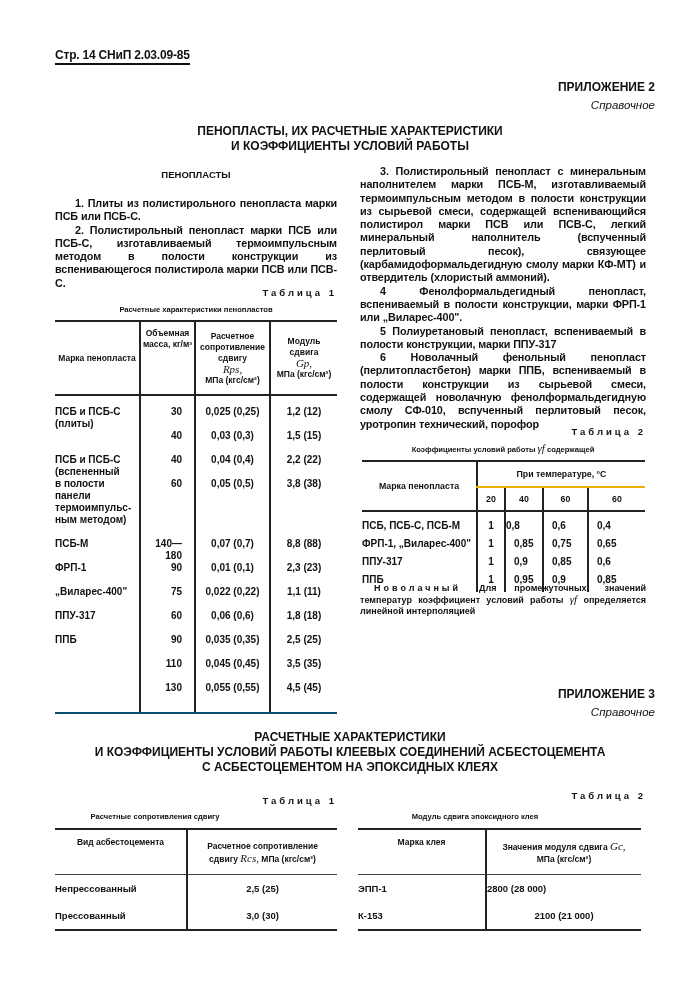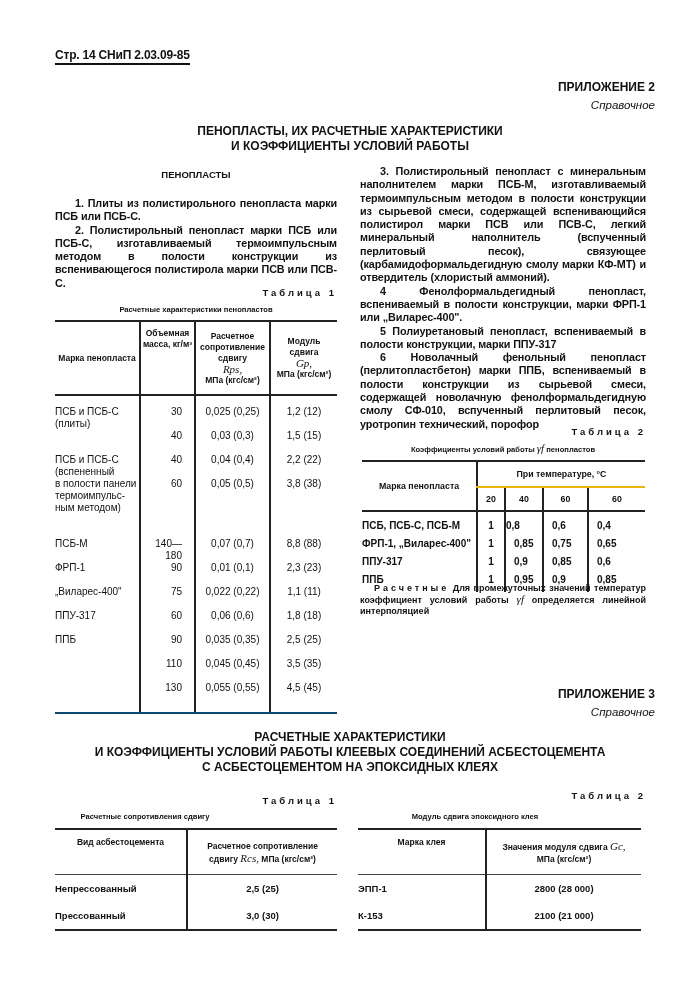--- a/index.html
+++ b/index.html
@@ -11,21 +11,21 @@
   .ttl { font-size:12px; font-weight:bold; text-align:center; line-height:15px; }
   .sec { font-size:9.5px; font-weight:bold; text-align:center; }
   .para { font-size:10.8px; line-height:13.3px; text-align:justify; font-weight:bold; letter-spacing:-0.1px; }
   .para p { margin:0; text-indent:20px; }
   .tlabel { font-size:9.5px; font-weight:bold; letter-spacing:3px; text-align:right; }
   .tcap { font-size:7.6px; font-weight:bold; text-align:center; }
   table { border-collapse:collapse; font-family:"Liberation Sans", sans-serif; }
   td, th { padding:0; font-size:10px; vertical-align:top; }
   .t1 { width:282px; }
   .t1 th { font-size:8.5px; font-weight:bold; text-align:center; vertical-align:middle; line-height:11px; padding:4px 1px; border-top:2px solid #222; border-bottom:2px solid #222; }
-  .t1 td { font-weight:normal; height:24px; line-height:12px; }
+  .t1 td { font-weight:bold; height:24px; line-height:12px; }
   .vl { border-left:2px solid #222; }
   .t1 .c1 { text-align:left; padding-left:0; }
   .t1 .c2 { text-align:right; padding-right:12px; }
   .t1 .c3 { text-align:center; }
   .t1 .c4 { text-align:center; }
   .t1 tr.last td { border-bottom:2px solid #0c4a6e; height:30px; }
   .t2 { width:283px; }
   .t2 th { font-size:8.8px; font-weight:bold; text-align:center; vertical-align:middle; height:22px; }
   .t2 td { font-weight:bold; font-size:10px; height:18px; }
   .ital { font-style:italic; font-family:"Liberation Serif", serif; font-weight:normal; font-size:11px; }
@@ -154,21 +154,21 @@
   <p>3. Полистирольный пенопласт с минеральным наполнителем марки ПСБ-М, изготавливаемый термоимпульсным методом в полости конструкции из сырьевой смеси, содержащей вспенивающийся полистирол марки ПСВ или ПСВ-С, легкий минеральный наполнитель (вспученный перлитовый песок), связующее (карбамидоформальдегидную смолу марки КФ-МТ) и отвердитель (хлористый аммоний).</p>
   <p>4 Фенолформальдегидный пенопласт, вспениваемый в полости конструкции, марки ФРП-1 или „Виларес-400".</p>
   <p>5 Полиуретановый пенопласт, вспениваемый в полости конструкции, марки ППУ-317</p>
   <p>6 Новолачный фенольный пенопласт (перлитопластбетон) марки ППБ, вспениваемый в полости конструкции из сырьевой смеси, содержащей новолачную фенолформальдегидную смолу СФ-010, вспученный перлитовый песок, уротропин технический, порофор</p>
 </div>
 
 <div class="abs tlabel" style="left:360px; width:286px; top:426px;">Таблица 2</div>
 <div class="abs tcap" style="left:360px; width:286px; top:442px;">
   <span>Коэффициенты условий работы</span>
   <span class="ital">γf</span>
-  <span>пенопластов</span>
+  <span>содержащей</span>
 </div>
 
 <table class="abs t2" style="left:362px; top:460px;">
   <colgroup>
       <col style="width:115px">
       <col style="width:28px">
       <col style="width:38px">
       <col style="width:45px">
       <col style="width:57px">
     </colgroup>
@@ -210,36 +210,36 @@
         <td style="">ППБ</td>
         <td class="vl" style="text-align:center;padding-left:0;">1</td>
         <td class="vl" style="text-align:left;padding-left:8px;margin-left:47px;">0,95</td>
         <td class="vl" style="text-align:left;padding-left:8px;">0,9</td>
         <td class="vl" style="text-align:left;padding-left:8px;">0,85</td>
       </tr>
     </tbody>
 </table>
 
 <div class="abs note" style="left:360px; width:286px; top:583px;">
-  <span style="display:inline-block; width:14px;"></span><span class="sp">Расчетные</span>
+  <span style="display:inline-block; width:14px;"></span><span class="sp">Новолачный</span>
   <span>Для промежуточных значений температур коэффициент условий работы</span>
   <span class="ital">γf</span>
   <span>определяется линейной интерполяцией</span>
 </div>
 
 <div class="abs app" style="right:45px; top:687px;">ПРИЛОЖЕНИЕ 3</div>
 <div class="abs ref" style="right:45px; top:706px;">Справочное</div>
 <div class="abs ttl" style="left:0; width:700px; top:730px;">
   <div>РАСЧЕТНЫЕ ХАРАКТЕРИСТИКИ</div>
   <div>И КОЭФФИЦИЕНТЫ УСЛОВИЙ РАБОТЫ КЛЕЕВЫХ СОЕДИНЕНИЙ АСБЕСТОЦЕМЕНТА</div>
   <div>С АСБЕСТОЦЕМЕНТОМ НА ЭПОКСИДНЫХ КЛЕЯХ</div>
 </div>
 
 <div class="abs tlabel" style="left:55px; width:282px; top:795px;">Таблица 1</div>
-<div class="abs tcap" style="left:45px; width:200px; top:812px;">Расчетные сопротивления сдвигу</div>
+<div class="abs tcap" style="left:55px; width:200px; top:812px;">Расчетные сопротивления сдвигу</div>
 
 <table class="abs t3" style="left:55px; top:828px; width:282px;">
   <colgroup>
       <col style="width:132px">
       <col style="width:150px">
     </colgroup>
   <thead>
     <tr style="border-top:2px solid #222; border-bottom:1px solid #444;">
       <th style="height:38px; vertical-align:top; padding-top:6px;">Вид асбестоцемента</th>
       <th class="vl">
@@ -273,20 +273,20 @@
       <th style="height:38px; vertical-align:top; padding-top:6px;">Марка клея</th>
       <th class="vl">
         <div><span>Значения модуля сдвига</span> <span class="ital">Gc,</span></div>
         <div>МПа (кгс/см²)</div>
       </th>
     </tr>
   </thead>
   <tbody id="t4body">
       <tr>
         <td style="height:27px; vertical-align:middle;">ЭПП-1</td>
-        <td class="vl" style="text-align:center; vertical-align:middle;">2800 (28 000)</td>
+        <td class="vl" style="text-align:left; vertical-align:middle;">2800 (28 000)</td>
       </tr>
       <tr style="border-bottom: 2px solid rgb(34, 34, 34);">
         <td style="height:27px; vertical-align:middle;">К-153</td>
         <td class="vl" style="text-align:center; vertical-align:middle;">2100 (21 000)</td>
       </tr>
     </tbody>
 </table>
 
 </body></html>

